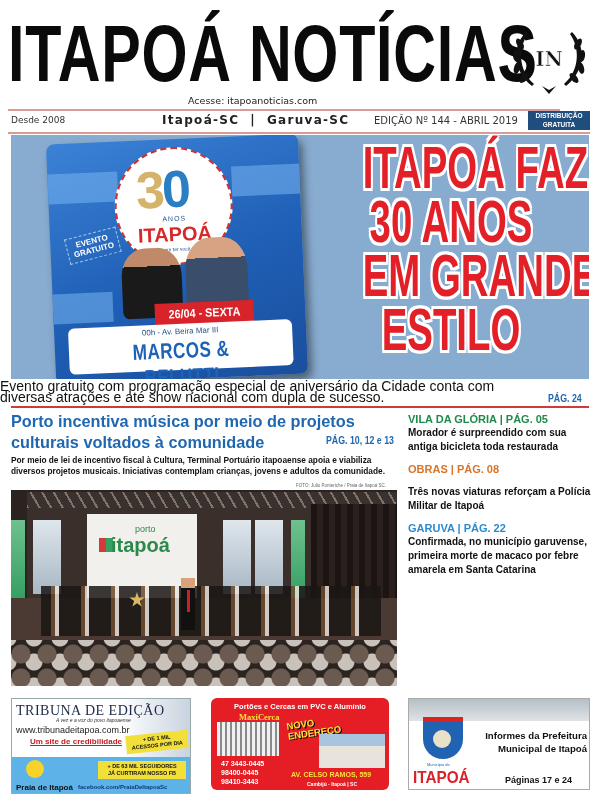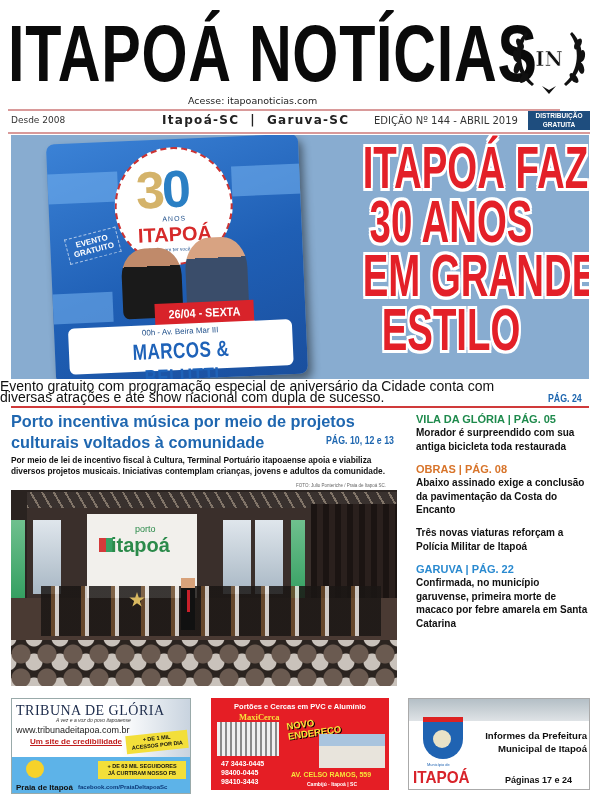--- a/index.html
+++ b/index.html
@@ -98,40 +98,40 @@
   .conductor { position: absolute; left: 170px; top: 88px; width: 14px; height: 52px; background: #111; border-top: 10px solid #d8a27a; }
   .conductor-tie { position: absolute; left: 176px; top: 100px; width: 3px; height: 22px; background: #c8202a; }
   .star-deco { position: absolute; left: 118px; top: 102px; width: 16px; height: 16px; background: #d8b860; clip-path: polygon(50% 0, 61% 35%, 98% 35%, 68% 57%, 79% 91%, 50% 70%, 21% 91%, 32% 57%, 2% 35%, 39% 35%); }
   .audience { position: absolute; left: 0; top: 150px; width: 386px; height: 46px;
     background: radial-gradient(circle at 10px 14px, #6a5a50 9px, transparent 10px) 0 0/26px 24px,
                 radial-gradient(circle at 10px 12px, #c9c2bb 8px, transparent 9px) 13px 10px/26px 24px,
                 #2b2420; }
 
   
   .sidebar { position: absolute; left: 408px; top: 412px; width: 184px; }
-  .side-item { margin-bottom: 9px; margin-left: 8px; }
+  .side-item { margin-bottom: 9px; }
   .side-kicker { font-size: 11px; font-weight: 700; line-height: 14px; }
   .side-title { font-size: 10px; font-weight: 700; line-height: 13.6px; color: #111; }
 
   
   .ad { position: absolute; top: 698px; height: 96px; overflow: hidden; }
   .ad-tribuna { left: 11px; width: 180px; border: 1px solid #9aa; background: #fff; }
   .trib-top { position: absolute; left: 0; top: 0; width: 180px; height: 58px; background: linear-gradient(90deg, #fff 60%, #c7d2de 100%); }
   .trib-name { position: absolute; left: 4px; top: 4px; font-family: "Liberation Serif", serif; font-size: 14px; color: #1b2a4a; letter-spacing: 0.5px; white-space: nowrap; }
   .trib-sub { position: absolute; left: 44px; top: 18px; font-size: 5px; font-style: italic; color: #333; }
   .trib-url { position: absolute; left: 4px; top: 26px; font-size: 9px; color: #222; }
   .trib-cred { position: absolute; left: 18px; top: 38px; font-size: 8px; color: #c02020; font-weight: 700; text-decoration: underline; }
   .trib-badge1 { position: absolute; left: 114px; top: 34px; width: 62px; height: 18px; background: #f3df3a; font-size: 5.5px; font-weight: 700; text-align: center; line-height: 7px; padding-top: 2px; transform: rotate(-6deg); }
   .trib-bottom { position: absolute; left: 0; top: 58px; width: 180px; height: 38px; background: #5db3e8; }
   .trib-sun { position: absolute; left: 14px; top: 3px; width: 18px; height: 18px; border-radius: 50%; background: #f6d22a; }
   .trib-praia { position: absolute; left: 4px; top: 26px; font-size: 8px; font-weight: 700; color: #111; white-space: nowrap; }
   .trib-badge2 { position: absolute; left: 86px; top: 4px; width: 88px; height: 18px; background: #f3df3a; font-size: 5.5px; font-weight: 700; text-align: center; line-height: 7px; padding-top: 2px; }
   .trib-fb { position: absolute; left: 66px; top: 27px; font-size: 6px; color: #0c3a7a; font-weight: 700; white-space: nowrap; }
 
-  .ad-maxi { left: 211px; width: 178px; background: #e51e25; top: 698px; height: 92px; }
+  .ad-maxi { left: 211px; width: 178px; background: #e51e25; top: 698px; height: 92px; border-radius: 6px; }
   .maxi-top { position: absolute; left: 0; top: 4px; width: 100%; text-align: center; font-size: 7.5px; font-weight: 700; color: #fff; white-space: nowrap; }
   .maxi-brand { position: absolute; left: 28px; top: 14px; font-size: 8.5px; font-weight: 700; color: #f7e23a; font-family: "Liberation Serif", serif; }
   .maxi-photo1 { position: absolute; left: 6px; top: 24px; width: 62px; height: 34px; background: repeating-linear-gradient(90deg, #f0f0f0 0 3px, #8a8a8a 3px 5px); }
   .maxi-novo { position: absolute; left: 76px; top: 20px; font-size: 9.5px; font-weight: 700; color: #f7e23a; line-height: 10px; transform: rotate(-8deg); text-shadow: 1px 1px 0 #000; }
   .maxi-photo2 { position: absolute; left: 108px; top: 36px; width: 66px; height: 34px; background: linear-gradient(180deg, #a9c4de 0 35%, #e8e4dc 35% 100%); }
   .maxi-phones { position: absolute; left: 10px; top: 61px; font-size: 7px; font-weight: 700; color: #fff; line-height: 9px; }
   .maxi-addr { position: absolute; left: 80px; top: 73px; font-size: 7px; font-weight: 700; color: #f7e23a; white-space: nowrap; }
   .maxi-city { position: absolute; left: 96px; top: 83px; font-size: 5px; font-weight: 700; color: #fff; white-space: nowrap; }
 
   .ad-pref { left: 408px; width: 182px; border: 1px solid #aaa; background: #fff; top: 698px; height: 92px; }
@@ -239,34 +239,33 @@
   <div class="audience"></div>
 </div>
 
 <aside class="sidebar">
   <div class="side-item">
     <div class="side-kicker" style="color:#1e8a4c">VILA DA GLÓRIA | PÁG. 05</div>
     <div class="side-title">Morador é surpreendido com sua antiga bicicleta toda restaurada</div>
   </div>
   <div class="side-item">
     <div class="side-kicker" style="color:#d8742a">OBRAS |  PÁG. 08</div>
-    <div class="side-title">Abaixo assinado exige a conclusão da pavimentação da Costa do Encanto</div>
   </div>
   <div class="side-item">
     <div class="side-title">Três novas viaturas reforçam a Polícia Militar de Itapoá</div>
   </div>
   <div class="side-item">
     <div class="side-kicker" style="color:#2a8ad0">GARUVA | PÁG. 22</div>
     <div class="side-title">Confirmada, no município garuvense, primeira morte de macaco por febre amarela em Santa Catarina</div>
   </div>
 </aside>
 
 <div class="ad ad-tribuna">
   <div class="trib-top">
-    <div class="trib-name">TRIBUNA DE GLÓRIA</div>
+    <div class="trib-name">TRIBUNA DE EDIÇÃO</div>
     <div class="trib-sub">A vez e a voz do povo itapoaense</div>
     <div class="trib-url">www.tribunadeitapoa.com.br</div>
     <div class="trib-cred">Um site de credibilidade</div>
     <div class="trib-badge1">
       <div>+ DE 1 MIL</div>
       <div>ACESSOS POR DIA</div>
     </div>
   </div>
   <div class="trib-bottom">
     <div class="trib-sun"></div>

